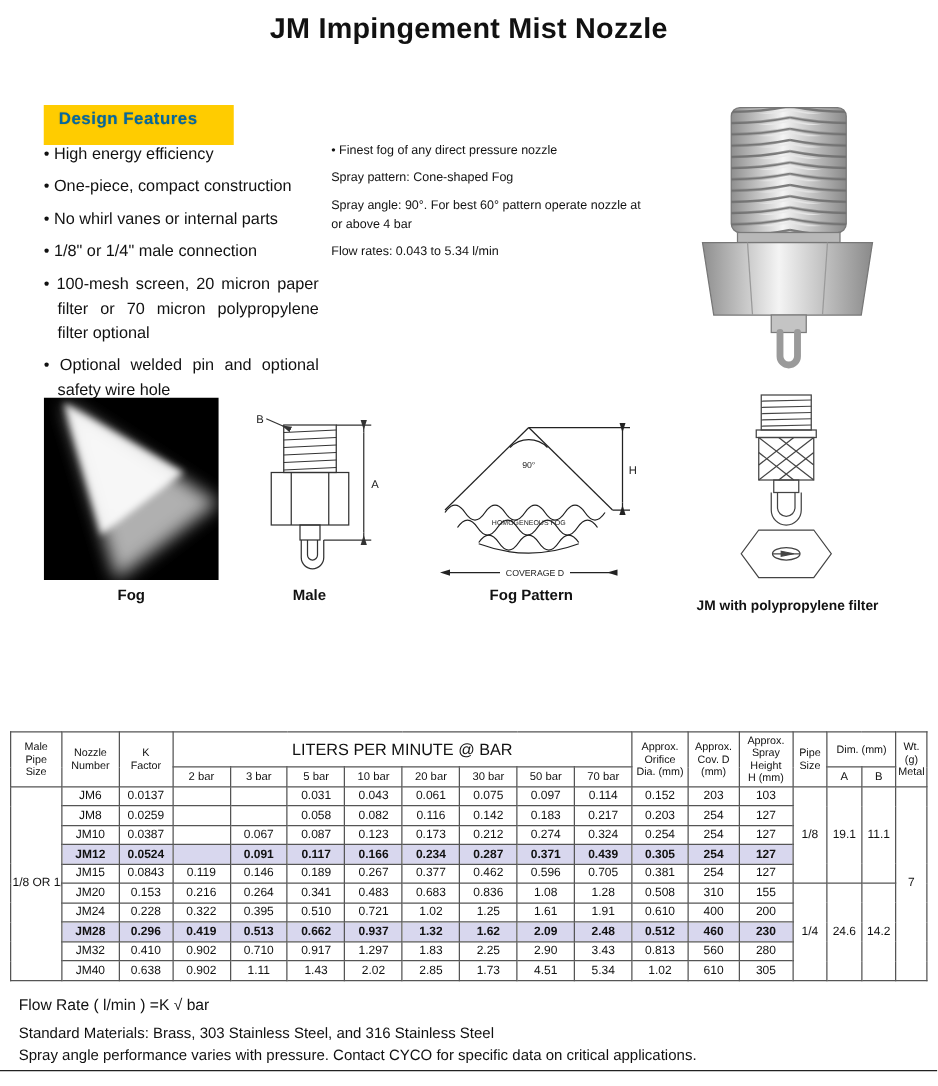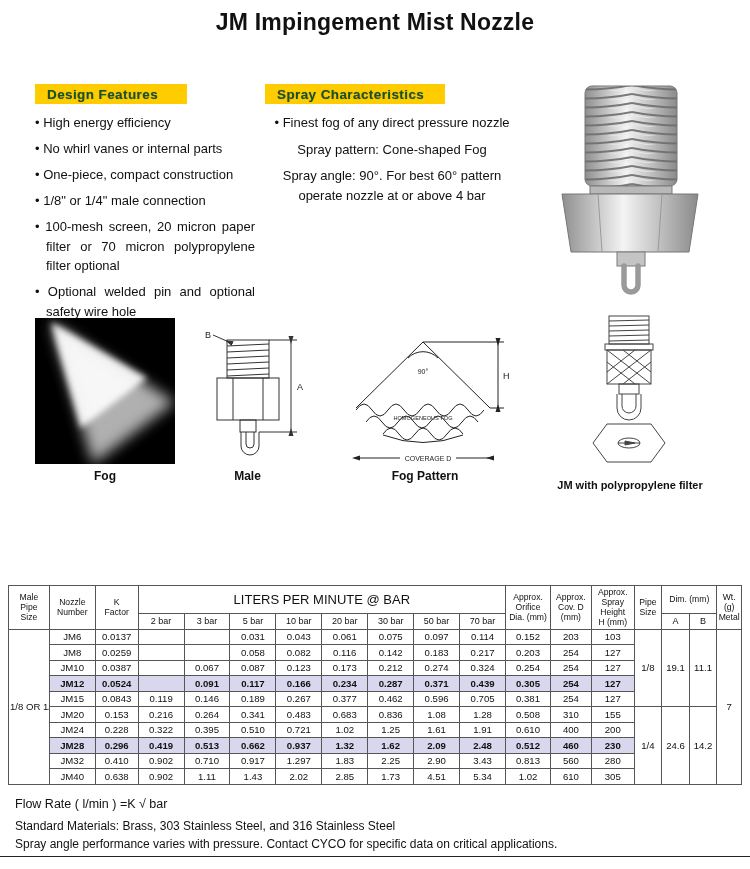--- a/index.html
+++ b/index.html
@@ -2,32 +2,32 @@
 <html><head>
 <meta charset="utf-8">
 <style>
   * { margin:0; padding:0; box-sizing:border-box; }
   body { background:#fff; font-family:"Liberation Sans", sans-serif; color:#111; }
   .page { position:relative; width:750px; height:869px; background:#fff; overflow:hidden; }
 
   .title { position:absolute; top:9px; left:0; width:100%; text-align:center;
            font-size:23px; font-weight:bold; letter-spacing:0.2px; }
 
-  .badge { position:absolute; height:20px; background:#fc0; color:#14532d;
+  .badge { position:absolute; height:32px; background:#fc0; color:#0369a1;
            font-size:13.5px; font-weight:bold; line-height:21px; padding:0 12px;
            letter-spacing:0.4px; text-shadow:0 0 1px rgba(120,90,0,.6); }
   #badge-design { left:35px; top:84px; width:152px; }
   #badge-spray  { left:265px; top:84px; width:180px; }
 
   .features { position:absolute; left:35px; top:113px; width:220px; list-style:none;
               font-size:13px; line-height:1.5; }
   .features li { margin-bottom:6.5px; padding-left:11px; text-indent:-11px; text-align:justify; }
   .features li::before { content:"• "; }
 
-  .spraycol { position:absolute; left:265px; top:113px; width:254px; font-size:13px; line-height:1.5;text-align:center; }
+  .spraycol { position:absolute; left:265px; top:113px; width:254px; font-size:10px; line-height:1.5; }
   .spraycol .bullet-line { padding-left:11px; text-indent:-11px; margin-bottom:7px; }
   .spraycol .bullet-line::before { content:"• "; }
   .spraycol .spec { margin-bottom:7px; }
   .spraycol .spec b { font-weight:normal; }
 
   .fig { position:absolute; }
   .caption { position:absolute; font-weight:bold; font-size:12px; text-align:center; }
 
   .dim-note { position:absolute; top:506px; left:0; width:100%; text-align:center; font-size:13.5px; }
 
@@ -51,38 +51,40 @@
   svg text { font-family:"Liberation Sans", sans-serif; fill:#222; }
 </style>
 </head>
 <body>
 
 <div class="page">
 
   <div class="title">JM Impingement Mist Nozzle</div>
 
   <div class="badge" id="badge-design">Design Features</div>
-  <div class="badge" id="badge-spray">Spray Characteristics</div>
 
   <ul class="features">
     <li>High energy efficiency</li>
+    <li>One-piece, compact construction</li>
     <li>No whirl vanes or internal parts</li>
-    <li>One-piece, compact construction</li>
     <li>1/8" or 1/4" male connection</li>
     <li>100-mesh screen, 20 micron paper filter or 70 micron polypropylene filter optional</li>
     <li>Optional welded pin and optional safety wire hole</li>
   </ul>
 
   <div class="spraycol">
     <div class="bullet-line">Finest fog of any direct pressure nozzle</div>
     <div class="spec">
       <b>Spray pattern:</b><span> Cone-shaped Fog</span>
     </div>
     <div class="spec">
       <b>Spray angle:</b><span> 90°. For best 60° pattern operate nozzle at or above 4 bar</span>
+    </div>
+    <div class="spec">
+      <b>Flow rates:</b><span> 0.043 to 5.34 l/min</span>
     </div>
   </div>
 
   <div class="fig" style="left:540px; top:82px; width:180px; height:225px;">
     <svg width="180" height="225" viewBox="0 0 180 225">
       <defs>
         <linearGradient id="metal" x1="0" y1="0" x2="1" y2="0">
           <stop offset="0" stop-color="#8f8f8f"></stop>
             <stop offset="0.45" stop-color="#f4f4f4"></stop>
           <stop offset="1" stop-color="#8a8a8a"></stop>

